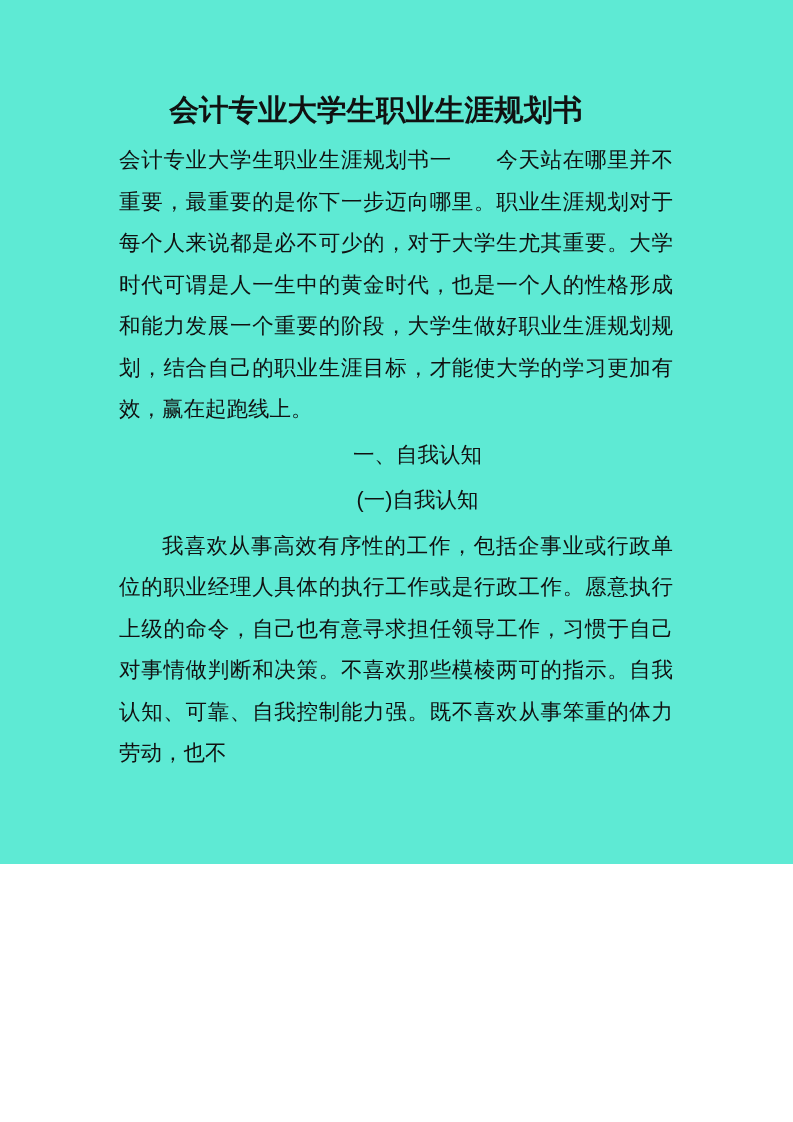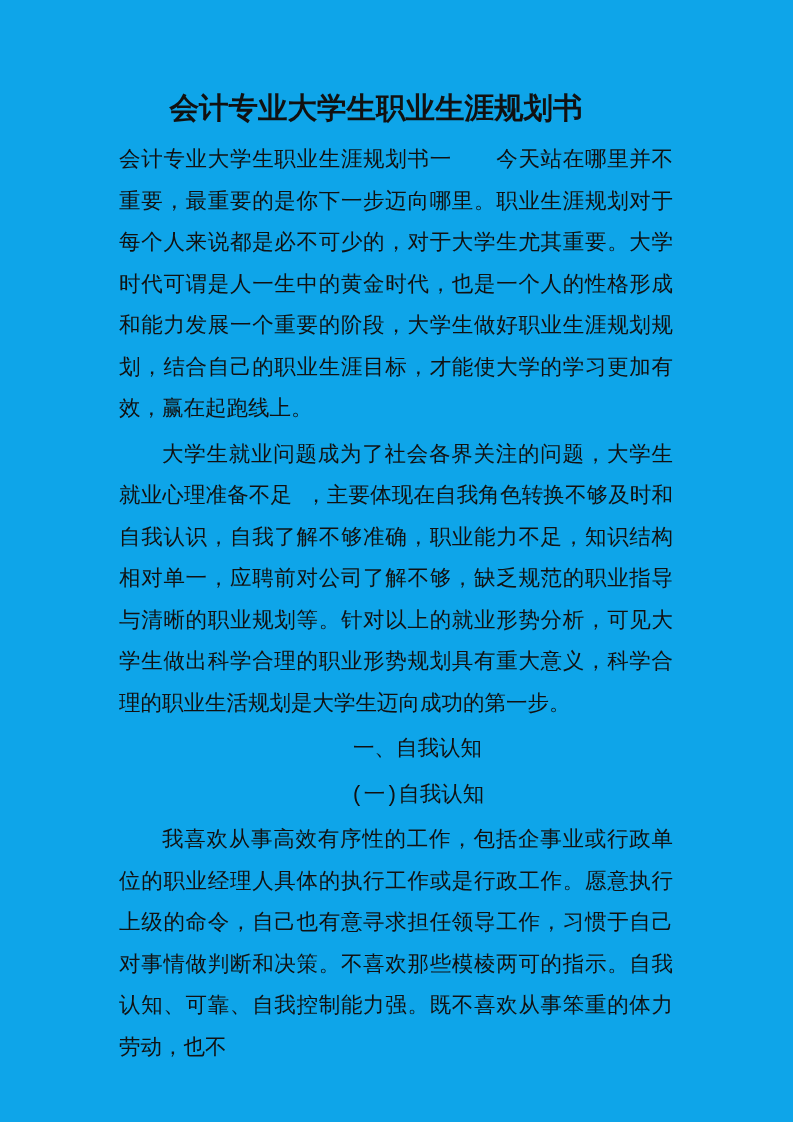--- a/index.html
+++ b/index.html
@@ -3,24 +3,24 @@
 <meta charset="utf-8">
 <style>
   html, body {
     margin: 0;
     padding: 0;
     background: #ffffff;
   }
   .page {
     position: relative;
     width: 793px;
-    height: 1122px;
-    background: #0ea5e9;
+    height: 864px;
+    background: #5eead4;
     color: #111111;
-    font-family: Liberation Mono, monospace;
+    font-family: Liberation Sans, sans-serif;
     box-sizing: border-box;
     padding: 88px 116px 0 115px;
     overflow: hidden;
   }
   .doc-title {
     font-size: 29.5px;
     font-weight: bold;
     line-height: 44px;
     text-align: center;
     margin: 0 0 8px 0;
@@ -46,21 +46,20 @@
 </style>
 </head>
 <body>
 
 <div class="page">
 
   <h1 class="doc-title">会计专业大学生职业生涯规划书</h1>
 
   <p class="para no-indent">会计专业大学生职业生涯规划书一　　今天站在哪里并不重要，最重要的是你下一步迈向哪里。职业生涯规划对于每个人来说都是必不可少的，对于大学生尤其重要。大学时代可谓是人一生中的黄金时代，也是一个人的性格形成和能力发展一个重要的阶段，大学生做好职业生涯规划规划，结合自己的职业生涯目标，才能使大学的学习更加有效，赢在起跑线上。</p>
 
-  <p class="para">大学生就业问题成为了社会各界关注的问题，大学生就业心理准备不足 ，主要体现在自我角色转换不够及时和自我认识，自我了解不够准确，职业能力不足，知识结构相对单一，应聘前对公司了解不够，缺乏规范的职业指导与清晰的职业规划等。针对以上的就业形势分析，可见大学生做出科学合理的职业形势规划具有重大意义，科学合理的职业生活规划是大学生迈向成功的第一步。</p>
 
   <p class="para heading-line">一、自我认知</p>
 
   <p class="para heading-line">(一)自我认知</p>
 
   <p class="para">我喜欢从事高效有序性的工作，包括企事业或行政单位的职业经理人具体的执行工作或是行政工作。愿意执行上级的命令，自己也有意寻求担任领导工作，习惯于自己对事情做判断和决策。不喜欢那些模棱两可的指示。自我认知、可靠、自我控制能力强。既不喜欢从事笨重的体力劳动，也不</p>
 
 </div>
 
 </body></html>

